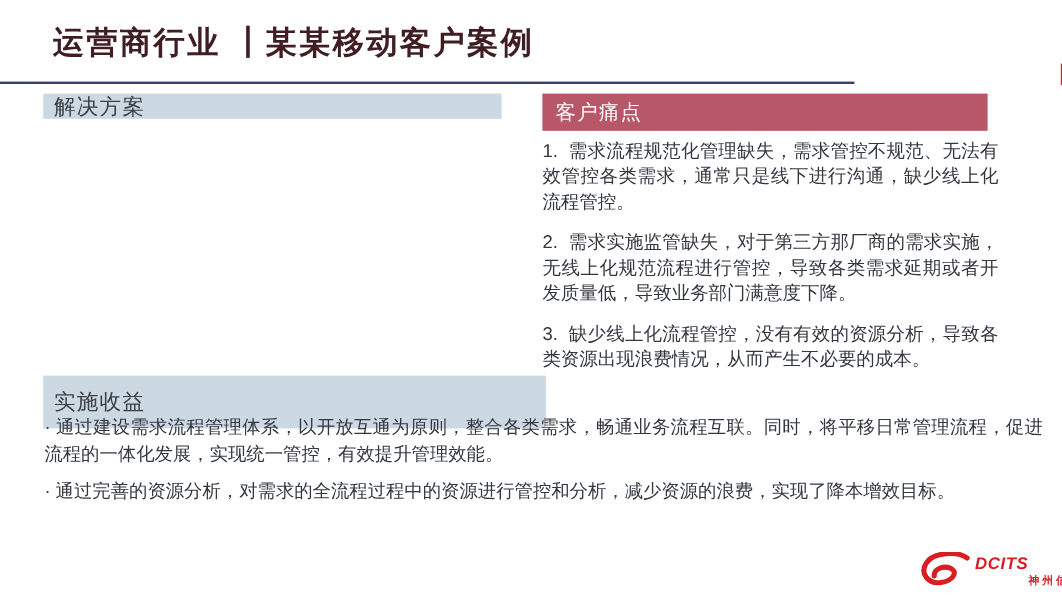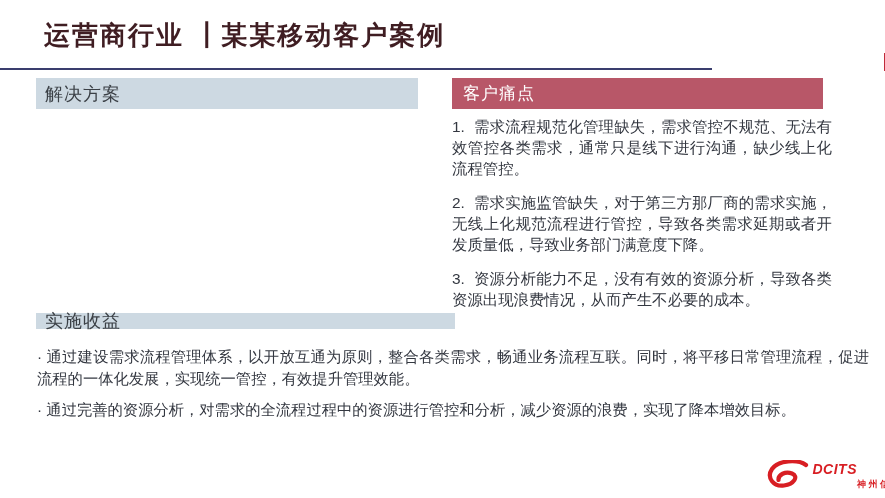--- a/index.html
+++ b/index.html
@@ -13,23 +13,23 @@
     color:#3f1d22; line-height:1.15; white-space:nowrap;
   }
   .rule { position:absolute; left:0; top:68px; width:712px; height:2px; background:#3a3e6e; }
   .accent-block { position:absolute; right:0; top:53px; width:28px; height:18px; background:#bf2b3a; }
 
   .bar {
     position:absolute; display:flex; align-items:center;
     padding-left:9px; box-sizing:border-box; font-size:18px; letter-spacing:1px;
   }
   .bar-gray { background:#cdd9e2; color:#3b4046; }
-  .bar-solution { left:36px; top:78px; width:382px; height:31px; }
+  .bar-solution { left:36px; top:78px; width:382px; height:21px; }
   .bar-pain { left:452px; top:78px; width:371px; height:31px; background:#b85768; color:#ffffff; font-size:17px; padding-left:11px; }
-  .bar-benefit { left:36px; top:313px; width:419px; height:16px;font-family:Liberation Mono, monospace; }
+  .bar-benefit { left:36px; top:313px; width:419px; height:44px;font-family:Liberation Mono, monospace; }
 
   .solution-body {
     position:absolute; left:37px; top:115px; width:398px; margin:0;
     font-size:15.4px; line-height:20.5px; color:#333740; text-align:justify;
   }
   .pain-body { position:absolute; left:452px; top:116px; width:380px; color:#333740; }
   .pain-item { margin:0 0 13px 0; font-size:15.4px; line-height:21px; text-align:justify; }
   .pain-num { margin-right:9px; }
 
   .benefits { position:absolute; left:37px; top:346px; width:832px; color:#333740; }
@@ -58,21 +58,21 @@
     <span>客户痛点</span>
   </div>
   <div class="pain-body">
     <p class="pain-item">
       <span class="pain-num">1.</span><span>需求流程规范化管理缺失，需求管控不规范、无法有效管控各类需求，通常只是线下进行沟通，缺少线上化流程管控。</span>
     </p>
     <p class="pain-item">
       <span class="pain-num">2.</span><span>需求实施监管缺失，对于第三方那厂商的需求实施，无线上化规范流程进行管控，导致各类需求延期或者开发质量低，导致业务部门满意度下降。</span>
     </p>
     <p class="pain-item">
-      <span class="pain-num">3.</span><span>资源分析能力不足，没有有效的资源分析，导致各类资源出现浪费情况，从而产生不必要的成本。</span>
+      <span class="pain-num">3.</span><span>缺少线上化流程管控，没有有效的资源分析，导致各类资源出现浪费情况，从而产生不必要的成本。</span>
     </p>
   </div>
 
   <div class="bar bar-gray bar-benefit">
     <span>实施收益</span>
   </div>
   <div class="benefits">
     <p class="benefit-item">· 通过建设需求流程管理体系，以开放互通为原则，整合各类需求，畅通业务流程互联。同时，将平移日常管理流程，促进流程的一体化发展，实现统一管控，有效提升管理效能。</p>
     <p class="benefit-item">· 通过完善的资源分析，对需求的全流程过程中的资源进行管控和分析，减少资源的浪费，实现了降本增效目标。</p>
   </div>

